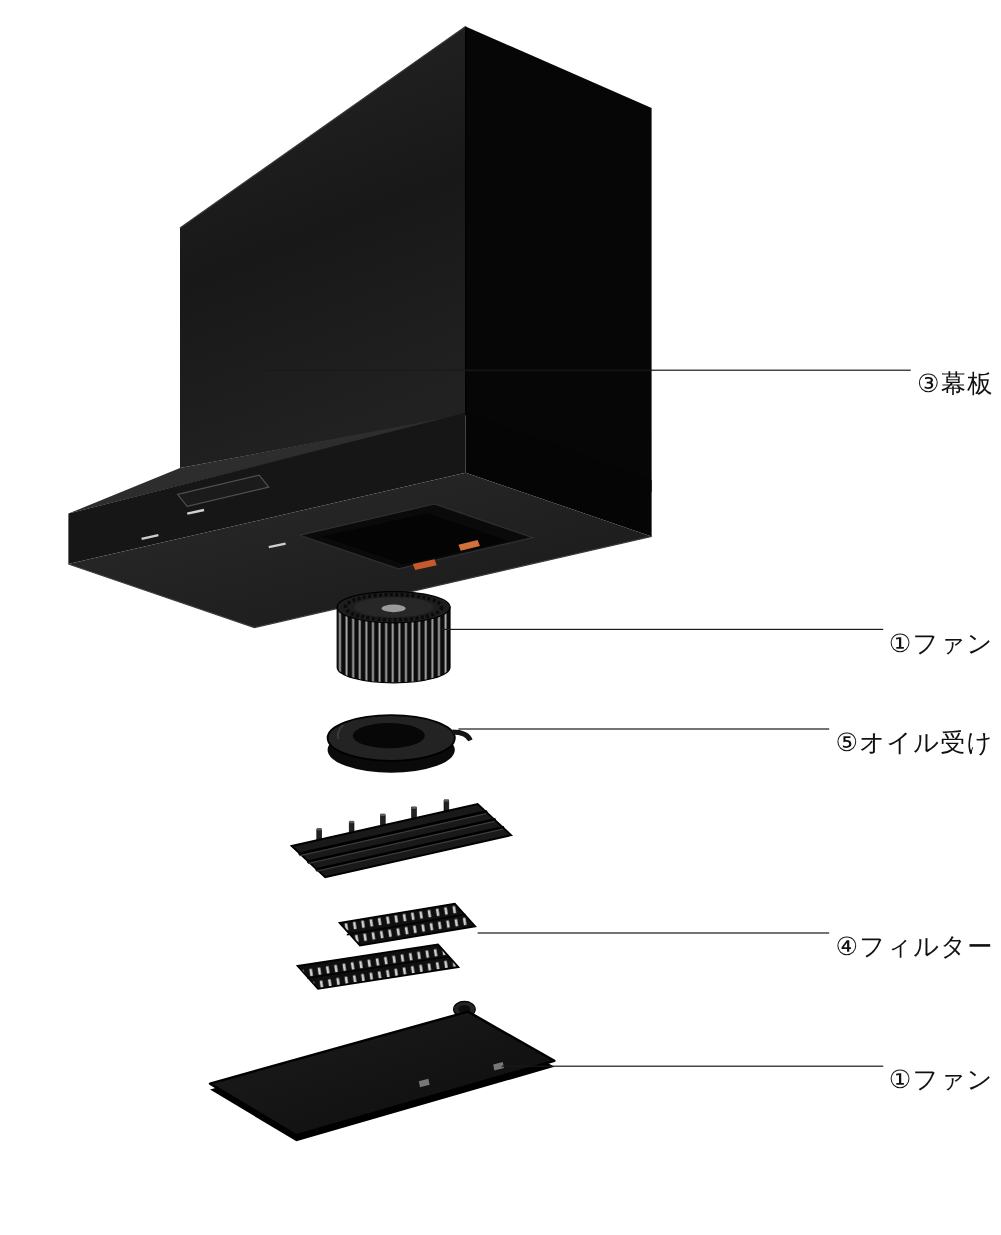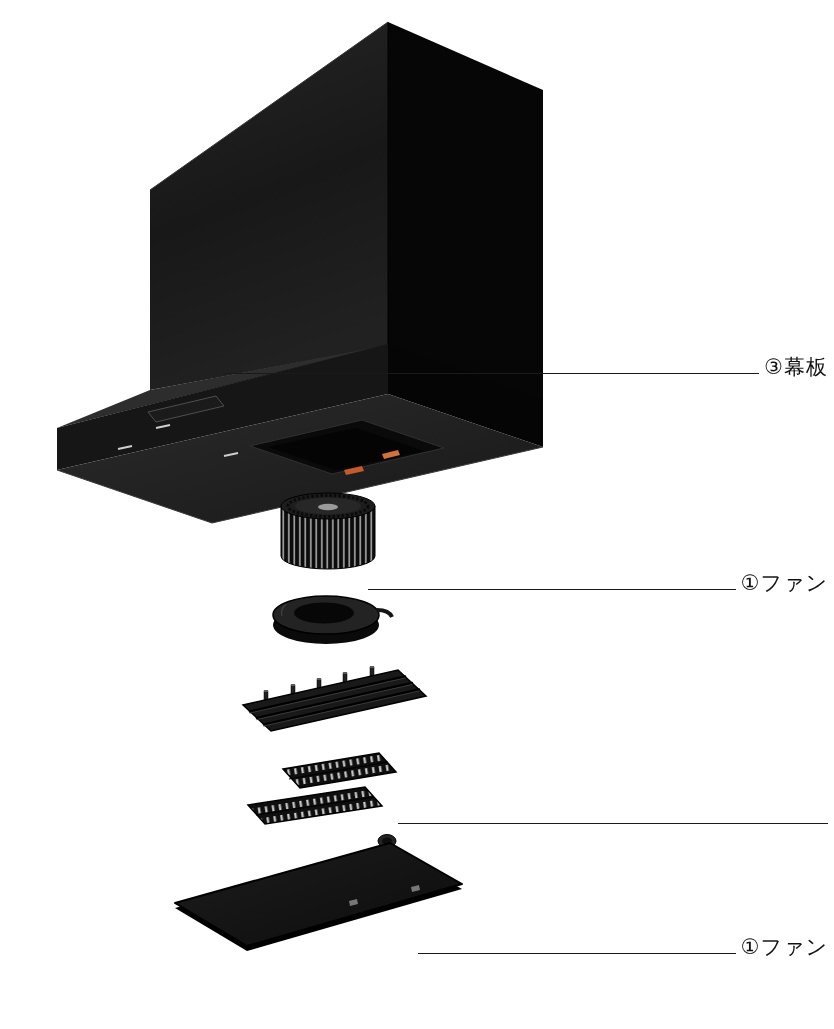--- a/index.html
+++ b/index.html
@@ -10,23 +10,22 @@
     width:834px; height:1029px;
     background:#ffffff;
     overflow:hidden;
     font-family:"Liberation Sans","DejaVu Sans",sans-serif;
   }
   .illu { position:absolute; left:0; top:0; }
   .callout {
     position:absolute;
     right:6px;
     display:flex;
-    align-items:flex-end;
+    align-items:flex-start;
     gap:5px;
-    margin-top:46px;
   }
   .callout .line {
     flex:1 1 auto;
     height:0;
     border-bottom:1.6px solid #1a1a1a;
     margin-bottom:6px;
   }
   .callout .txt {
     font-size:21px;
     line-height:1.25;
@@ -154,23 +153,28 @@
   <div class="callout" style="left:222px; top:308px;">
     <div class="line"></div>
     <div class="txt">③幕板</div>
   </div>
 
   <div class="callout" style="left:368px; top:524px;">
     <div class="line"></div>
     <div class="txt">①ファン</div>
   </div>
 
+  <div class="callout" style="left:382px; top:607px;">
+    <div class="line"></div>
+    <div class="txt">⑤オイル受け</div>
+  </div>
 
   <div class="callout" style="left:398px; top:777px;">
     <div class="line"></div>
+    <div class="txt">④フィルター</div>
   </div>
 
   <div class="callout" style="left:418px; top:888px;">
     <div class="line"></div>
     <div class="txt">①ファン</div>
   </div>
 
 </div>
 
 </body></html>

